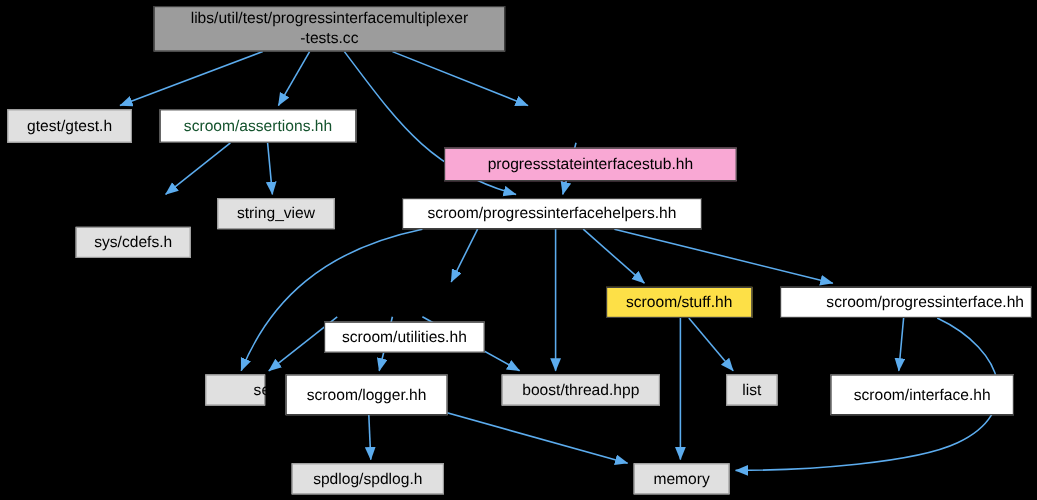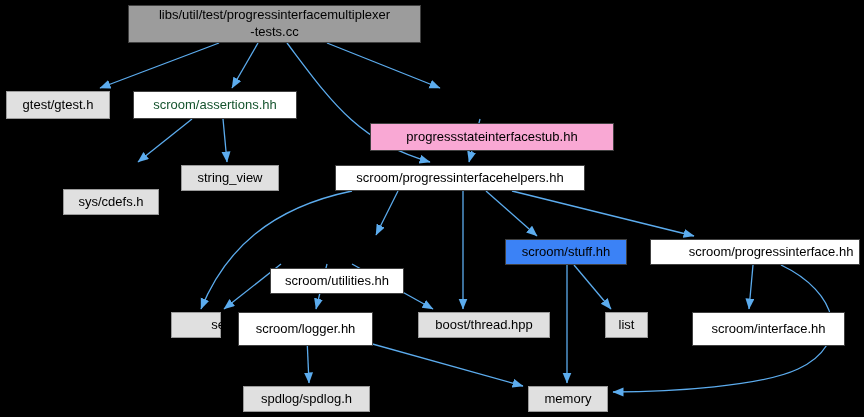--- a/index.html
+++ b/index.html
@@ -69,21 +69,21 @@
 
 <div class="node main" style="left: 128px; top: 5px; width: 293px; height: 38px; background: rgb(156, 156, 156); border-color: rgb(64, 64, 64); color: rgb(0, 0, 0);">libs/util/test/progressinterfacemultiplexer
 -tests.cc</div>
     <div class="node external" style="left: 6px; top: 91px; width: 104px; height: 28px; background: rgb(224, 224, 224); border-color: rgb(155, 155, 155); color: rgb(0, 0, 0);">gtest/gtest.h</div>
     <div class="node internal" style="left: 133px; top: 91px; width: 164px; height: 28px; background: rgb(255, 255, 255); border-color: rgb(64, 64, 64); color: #14532d;">scroom/assertions.hh</div>
     <div class="node internal" style="left: 370px; top: 91px; width: 244px; height: 28px; background: #f9a8d4; border-color: rgb(64, 64, 64); color: rgb(0, 0, 0); margin-top: 32px;">progressstateinterfacestub.hh</div>
     <div class="node external" style="left: 63px; top: 165px; width: 96px; height: 26px; background: rgb(224, 224, 224); border-color: rgb(155, 155, 155); color: rgb(0, 0, 0); margin-top: 24px;">sys/cdefs.h</div>
     <div class="node external" style="left: 181px; top: 165px; width: 98px; height: 26px; background: rgb(224, 224, 224); border-color: rgb(155, 155, 155); color: rgb(0, 0, 0);">string_view</div>
     <div class="node internal" style="left: 335px; top: 165px; width: 250px; height: 26px; background: rgb(255, 255, 255); border-color: rgb(64, 64, 64); color: rgb(0, 0, 0);">scroom/progressinterfacehelpers.hh</div>
     <div class="node internal" style="left: 270px; top: 238px; width: 134px; height: 26px; background: rgb(255, 255, 255); border-color: rgb(64, 64, 64); color: rgb(0, 0, 0); margin-top: 30px;">scroom/utilities.hh</div>
-    <div class="node internal" style="left: 505px; top: 239px; width: 122px; height: 26px; background: #3b82f6; border-color: rgb(64, 64, 64); color: rgb(0, 0, 0);">scroom/stuff.hh</div>
+    <div class="node internal" style="left: 505px; top: 239px; width: 122px; height: 26px; background: #fde047; border-color: rgb(64, 64, 64); color: rgb(0, 0, 0);">scroom/stuff.hh</div>
     <div class="node internal" style="left: 650px; top: 239px; width: 210px; height: 26px; background: rgb(255, 255, 255); border-color: rgb(64, 64, 64); color: rgb(0, 0, 0); padding-left: 32px;">scroom/progressinterface.hh</div>
     <div class="node external" style="left: 171px; top: 312px; width: 45px; height: 26px; background: rgb(224, 224, 224); border-color: rgb(155, 155, 155); color: rgb(0, 0, 0); padding-left: 48px;">set</div>
     <div class="node internal" style="left: 238px; top: 312px; width: 135px; height: 34px; background: rgb(255, 255, 255); border-color: rgb(64, 64, 64); color: rgb(0, 0, 0);">scroom/logger.hh</div>
     <div class="node external" style="left: 418px; top: 312px; width: 132px; height: 26px; background: rgb(224, 224, 224); border-color: rgb(155, 155, 155); color: rgb(0, 0, 0);">boost/thread.hpp</div>
     <div class="node external" style="left: 605px; top: 312px; width: 43px; height: 26px; background: rgb(224, 224, 224); border-color: rgb(155, 155, 155); color: rgb(0, 0, 0);">list</div>
     <div class="node internal" style="left: 692px; top: 312px; width: 153px; height: 34px; background: rgb(255, 255, 255); border-color: rgb(64, 64, 64); color: rgb(0, 0, 0);">scroom/interface.hh</div>
     <div class="node external" style="left: 243px; top: 386px; width: 127px; height: 26px; background: rgb(224, 224, 224); border-color: rgb(155, 155, 155); color: rgb(0, 0, 0);">spdlog/spdlog.h</div>
     <div class="node external" style="left: 528px; top: 386px; width: 80px; height: 26px; background: rgb(224, 224, 224); border-color: rgb(155, 155, 155); color: rgb(0, 0, 0);">memory</div>
   </div>
 

